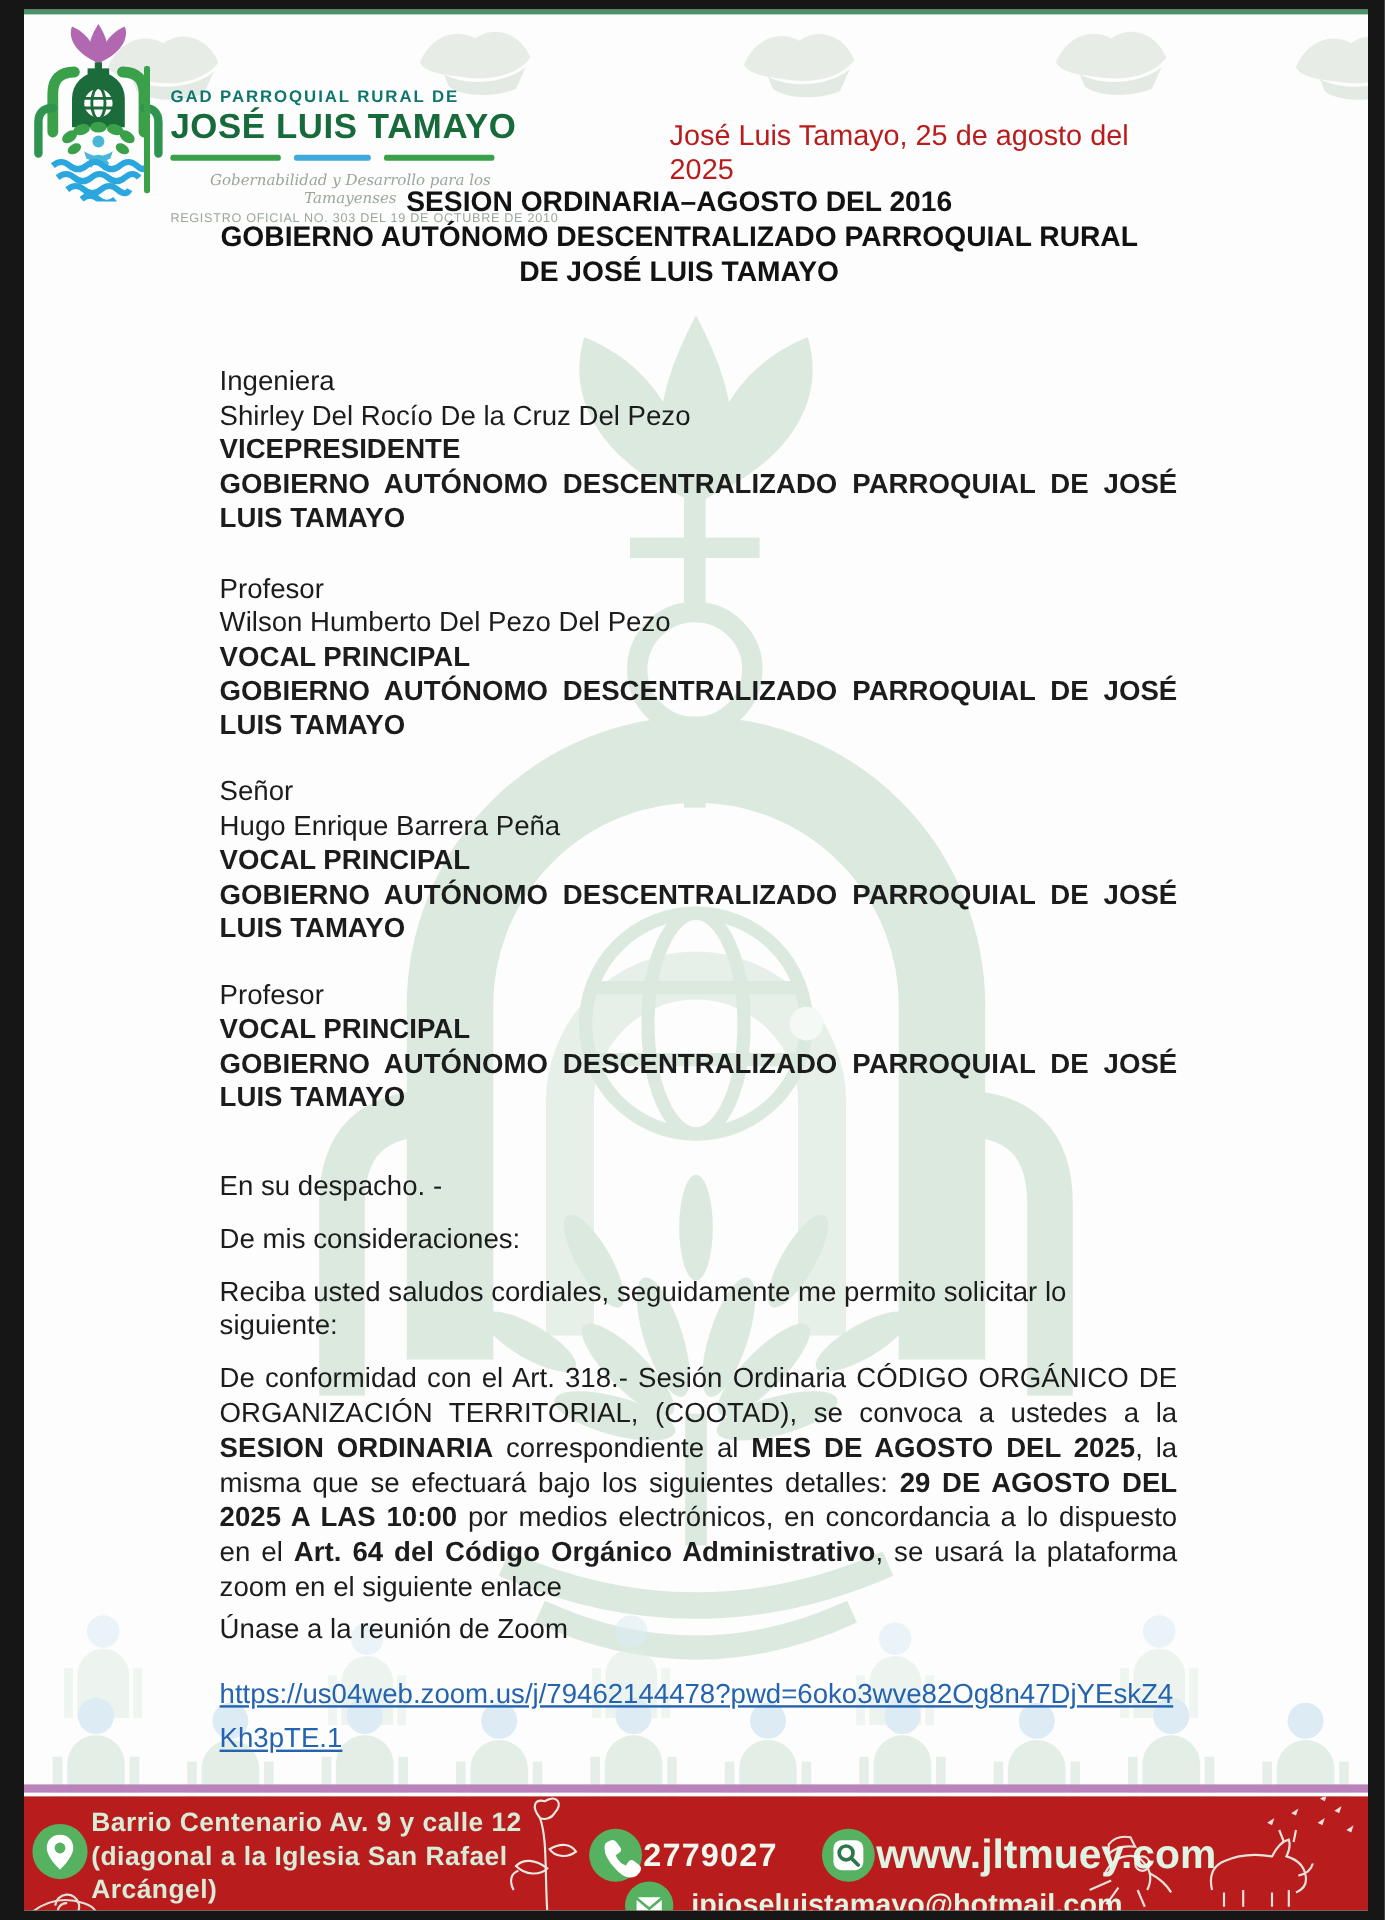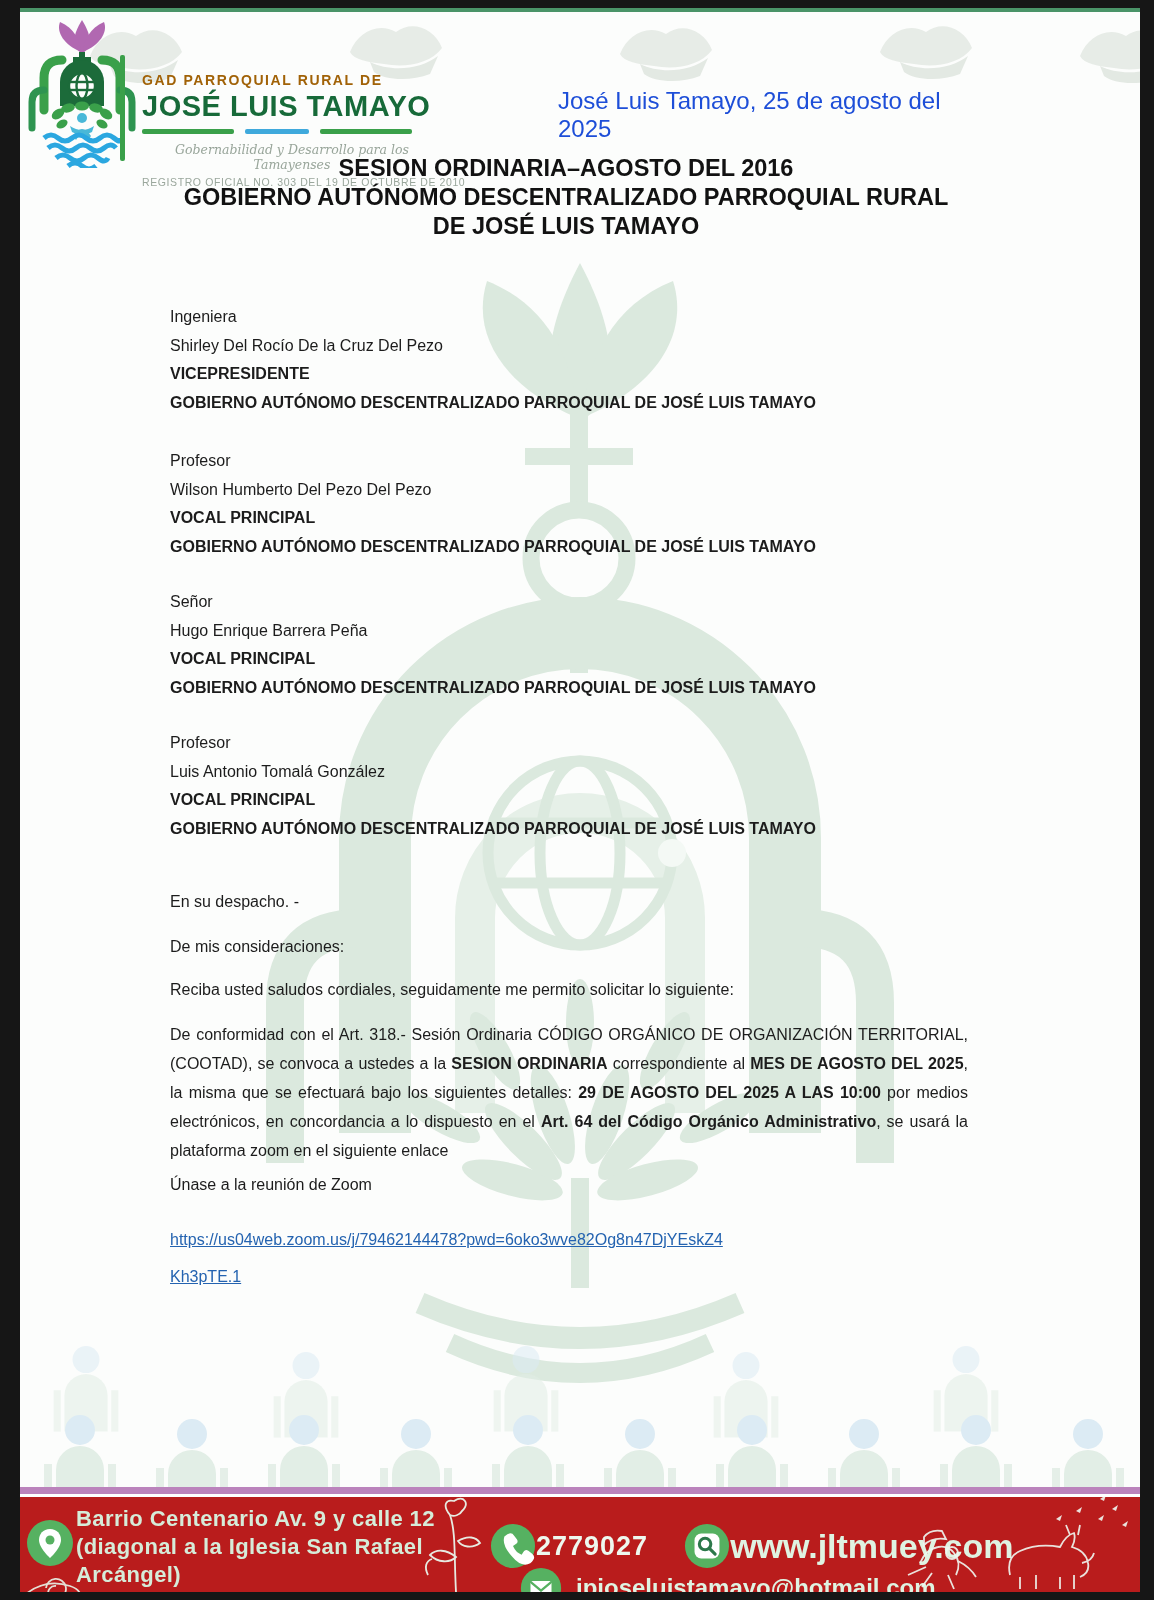--- a/index.html
+++ b/index.html
@@ -6,35 +6,35 @@
   body{width:1154px;height:1600px;position:relative;background:#161616;font-family:"Liberation Sans",sans-serif;overflow:hidden}
   .page{position:absolute;left:20px;top:8px;width:1120px;height:1584px;background:#fcfdfc;overflow:hidden}
   .topline{position:absolute;top:0;left:0;right:0;height:4px;background:#4a9468}
   .wm{position:absolute;left:0;top:0;pointer-events:none}
 
   
   .header{position:absolute;left:4px;top:8px;width:560px;height:160px}
   .crest{position:absolute;left:2px;top:2px}
   .hdr-divider{position:absolute;left:96px;top:39px;width:5px;height:106px;background:#3aa04a;border-radius:2px}
   .logotext{position:absolute;left:118px;top:56px;width:320px}
-  .org-small{font-size:14px;letter-spacing:1.6px;color:#a16207;font-weight:bold}
+  .org-small{font-size:14px;letter-spacing:1.6px;color:#0f766e;font-weight:bold}
   .org-name{font-size:29px;letter-spacing:.5px;color:#176a39;font-weight:bold;margin-top:2px;white-space:nowrap}
   .bars{display:flex;gap:11px;margin-top:6px;align-items:center}
   .bar{height:5px;border-radius:2px}
   .bar.g{width:92px;background:#3aa04a}
   .bar.b{width:64px;background:#3fa9dc}
   .tagline{margin-top:8px;font-family:"DejaVu Serif",serif;font-style:italic;font-size:12.5px;color:#98a59a;text-align:center;width:300px}
   .registry{margin-top:4px;font-size:10.5px;color:#9aa79c;letter-spacing:.6px;white-space:nowrap}
 
-  .date{position:absolute;top:79px;left:538px;width:430px;font-size:24px;color:#1d4ed8}
+  .date{position:absolute;top:92px;left:538px;width:430px;font-size:24px;color:#b91c1c}
 
   .title{position:absolute;top:146px;left:147px;width:798px;text-align:center;font-weight:bold;font-size:23.5px;line-height:29px;color:#121212}
 
   
-  .content{position:absolute;top:295px;left:150px;width:798px;font-size:16px;line-height:28.5px;color:#1c1c1c}
+  .content{position:absolute;top:295px;left:163px;width:798px;font-size:23px;line-height:28.5px;color:#1c1c1c}
   .recipient{margin:0 0 27px 0}
   .recipient.gap-lg{margin-bottom:30px}
   .r-org{font-weight:bold;text-align:justify}
   .bold{font-weight:bold}
   .salute-1{margin-top:45px}
   .salute-2{margin-top:16px}
   .salute-3{margin-top:15px}
   .para{margin-top:15px;text-align:justify;line-height:29px}
   .invite{margin-top:6px}
   .zoomlink{display:block;margin-top:22px;color:#2463b0;text-decoration:underline;line-height:37px;cursor:pointer}
@@ -213,21 +213,20 @@
 
     <div class="recipient">
       <div>Señor</div>
       <div>Hugo Enrique Barrera Peña</div>
       <div class="bold">VOCAL PRINCIPAL</div>
       <div class="r-org">GOBIERNO AUTÓNOMO DESCENTRALIZADO PARROQUIAL DE JOSÉ LUIS TAMAYO</div>
     </div>
 
     <div class="recipient">
       <div>Profesor</div>
-      <div>Luis Antonio Tomalá González</div>
       <div class="bold">VOCAL PRINCIPAL</div>
       <div class="r-org">GOBIERNO AUTÓNOMO DESCENTRALIZADO PARROQUIAL DE JOSÉ LUIS TAMAYO</div>
     </div>
 
     <div class="salute-1">En su despacho. -</div>
     <div class="salute-2">De mis consideraciones:</div>
     <div class="salute-3">Reciba usted saludos cordiales, seguidamente me permito solicitar lo siguiente:</div>
 
     <div class="para"><span>De conformidad con el Art. 318.- Sesión Ordinaria CÓDIGO ORGÁNICO DE ORGANIZACIÓN TERRITORIAL, (COOTAD), se convoca a ustedes a la </span><span class="bold">SESION ORDINARIA</span><span> correspondiente al </span><span class="bold">MES DE AGOSTO DEL 2025</span><span>, la misma que se efectuará bajo los siguientes detalles: </span><span class="bold">29 DE AGOSTO DEL 2025 A LAS 10:00</span><span> por medios electrónicos, en concordancia a lo dispuesto en el </span><span class="bold">Art. 64 del Código Orgánico Administrativo</span><span>, se usará la plataforma zoom en el siguiente enlace</span></div>
 

